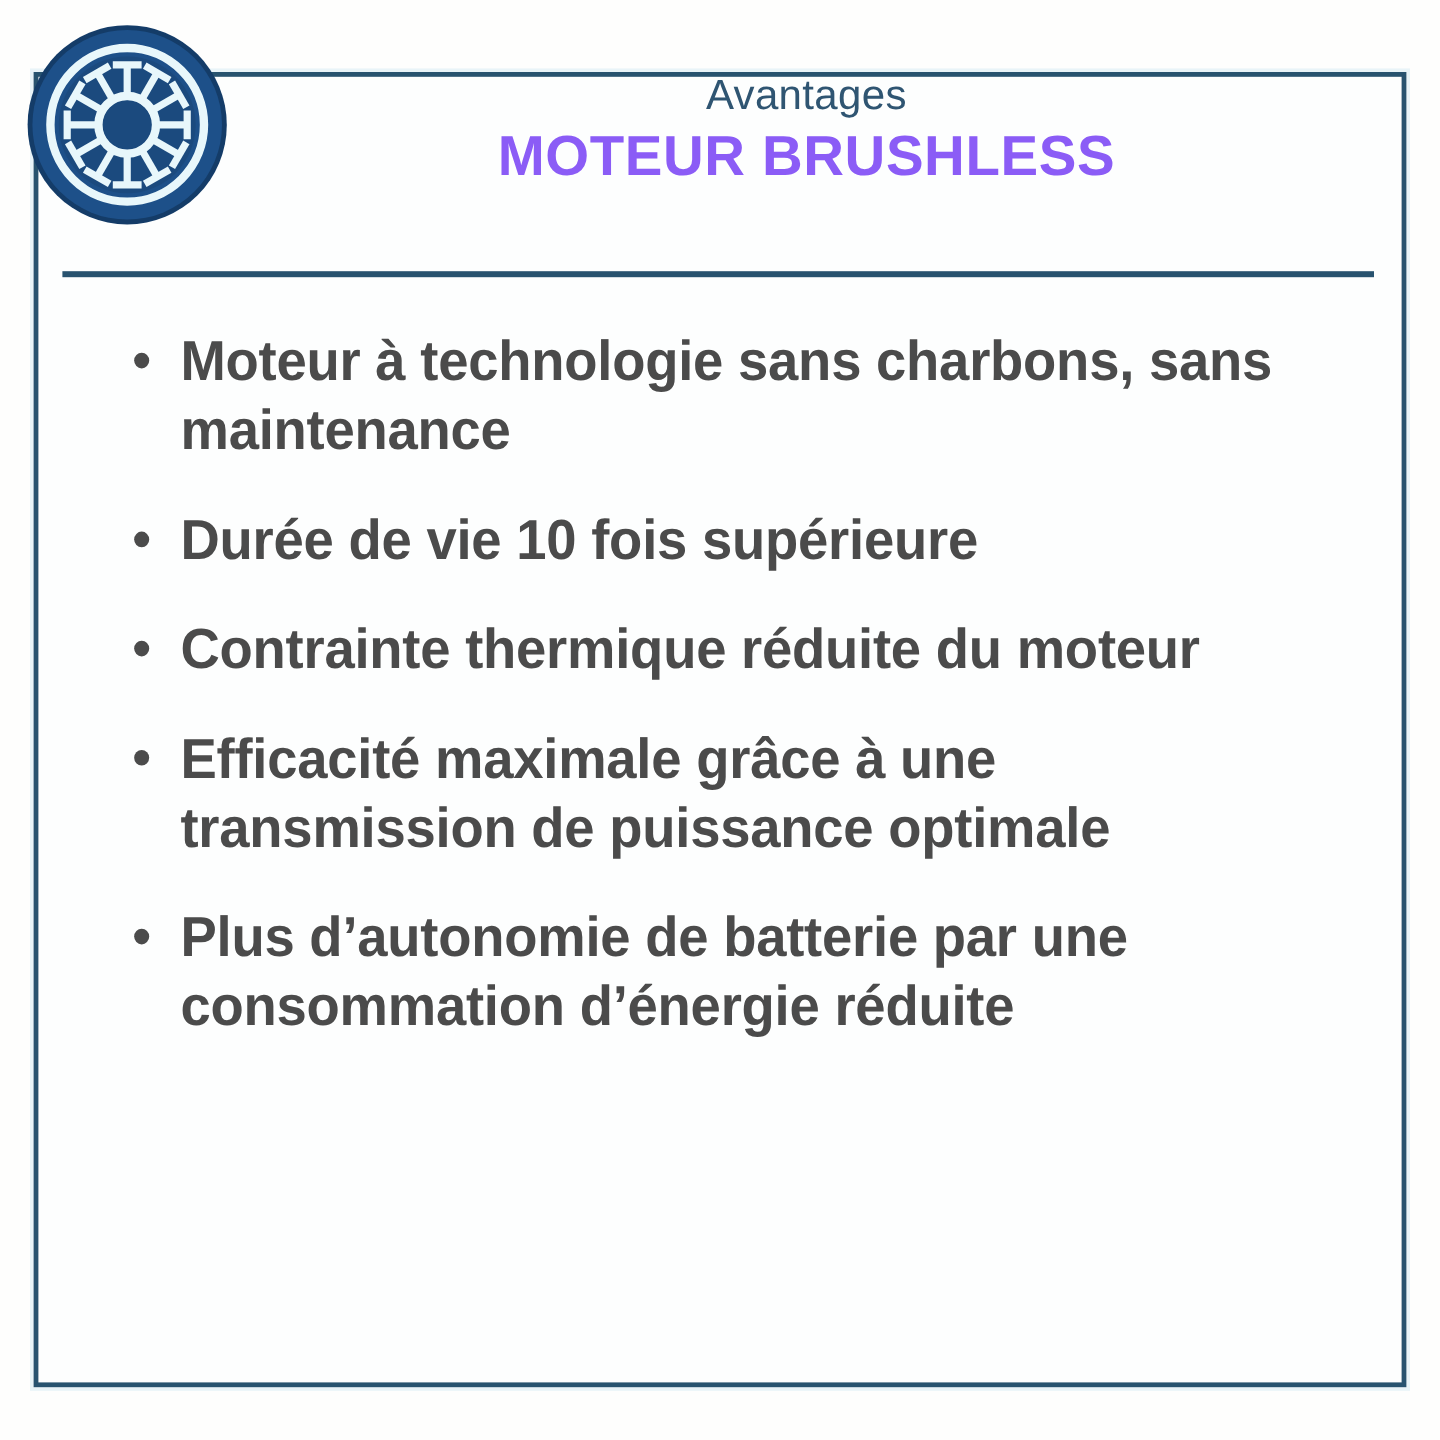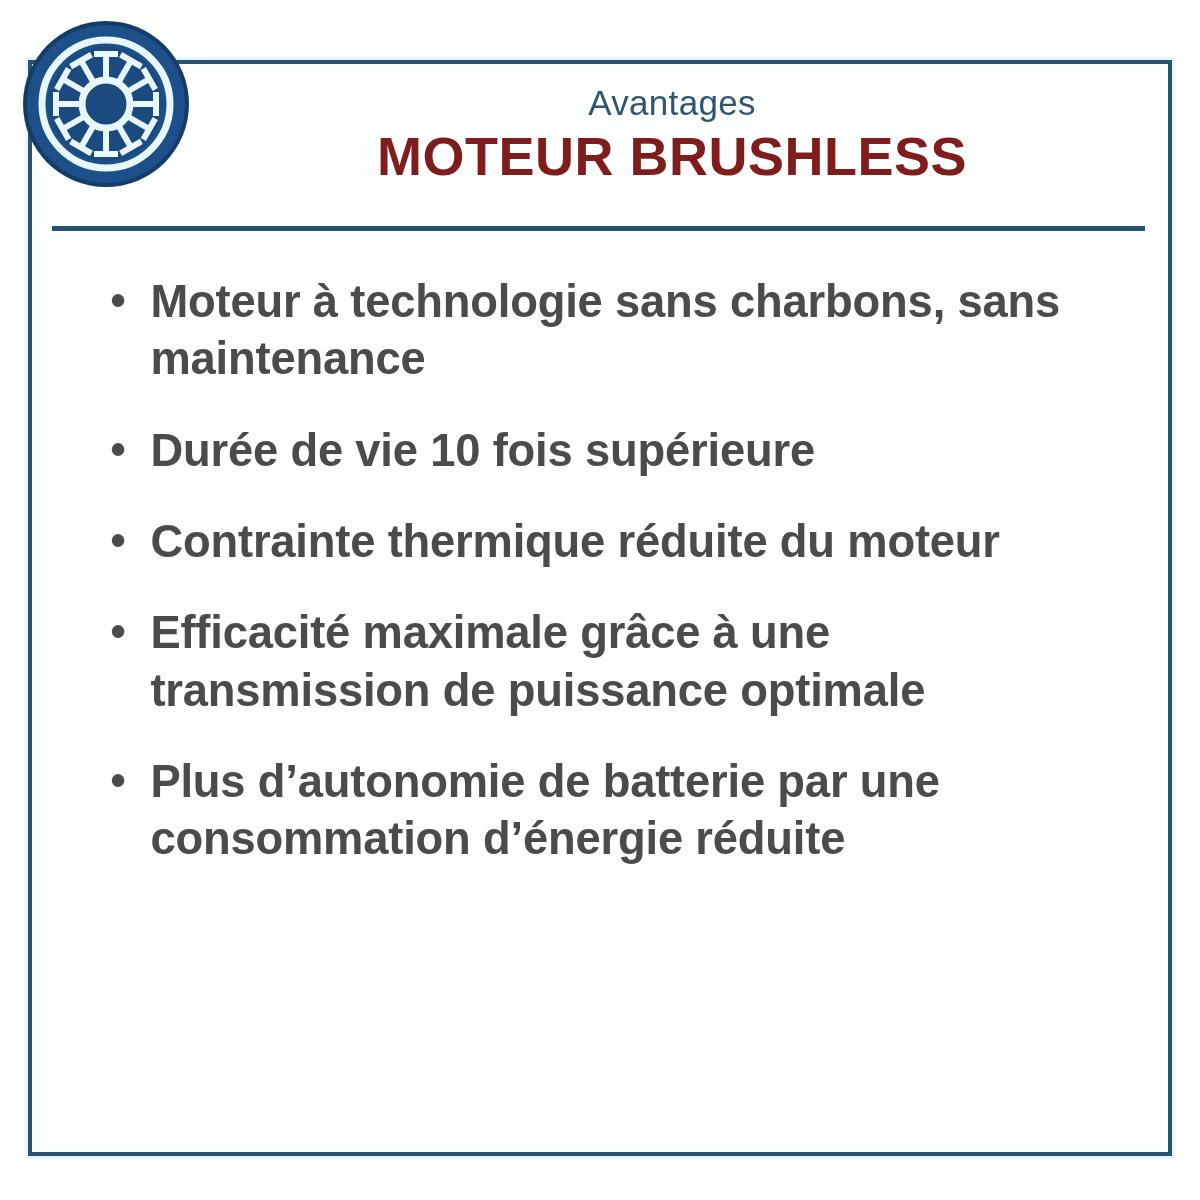--- a/index.html
+++ b/index.html
@@ -42,37 +42,37 @@
     width: 168px;
     height: 168px;
     z-index: 5;
   }
   .logo-badge svg { display: block; }
 
   
   .header {
     position: absolute;
     left: 200px;
-    top: 83px;
+    top: 60px;
     width: 944px;
     text-align: center;
     z-index: 4;
   }
   .eyebrow {
     font-size: 35px;
     font-weight: 400;
     color: #2f5572;
     letter-spacing: 0.3px;
     line-height: 1.12;
     margin: 0;
   }
   .headline {
-    font-size: 54px;
+    font-size: 47px;
     font-weight: 700;
-    color: #7f1d1d;
+    color: #8b5cf6;
     letter-spacing: 0.5px;
     line-height: 1.14;
     margin: 4px 0 0 0;
     white-space: nowrap;
   }
 
   
   .divider {
     position: absolute;
     left: 52px;

